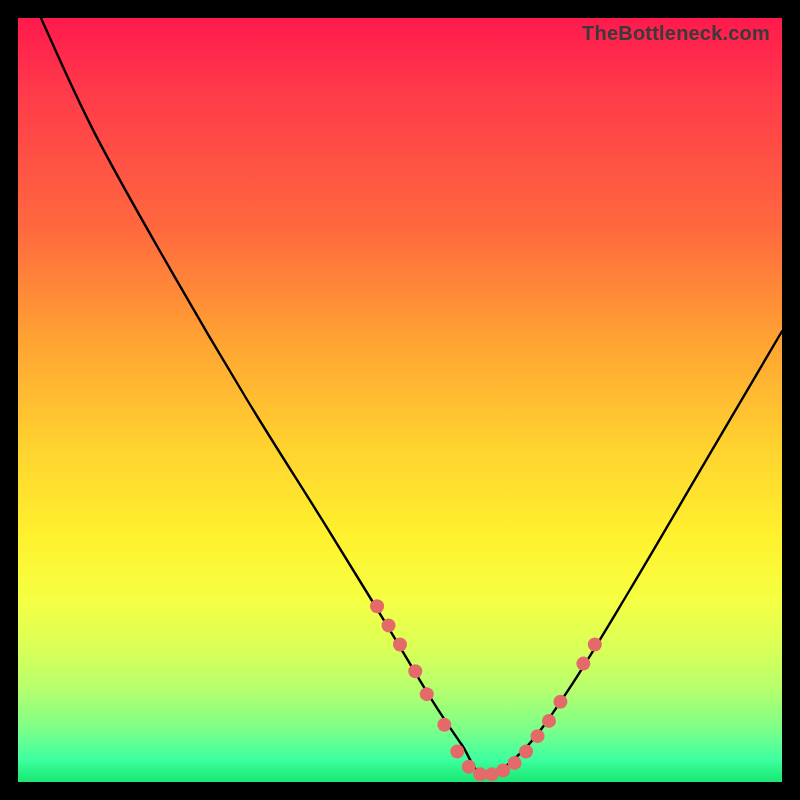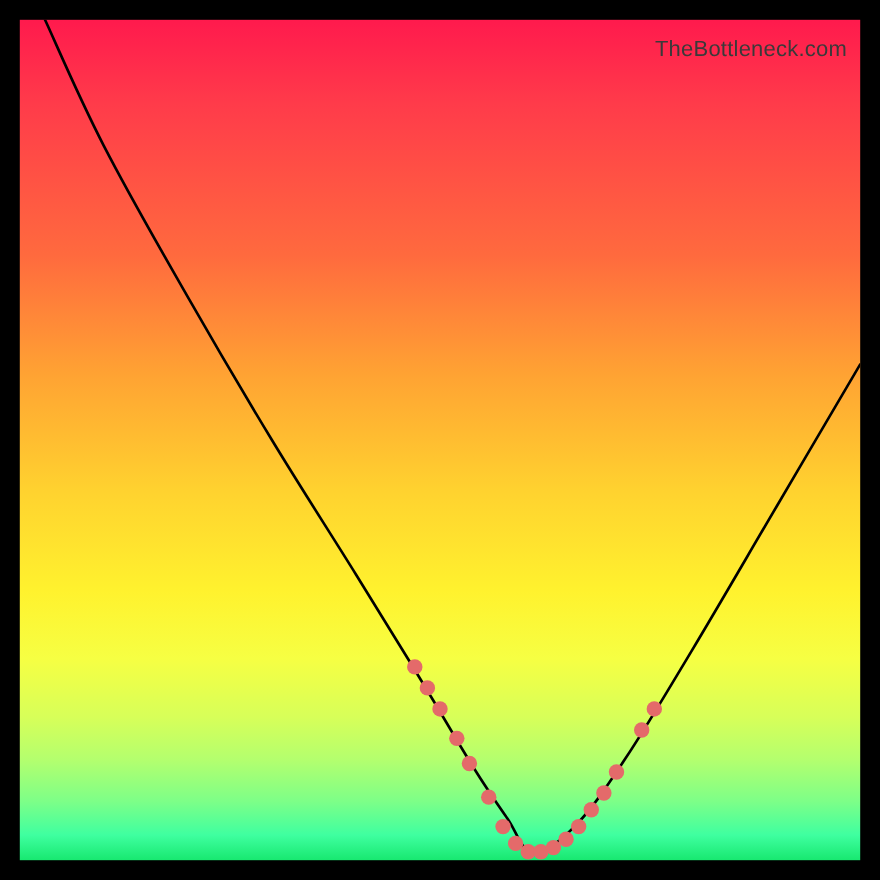--- a/index.html
+++ b/index.html
@@ -35,25 +35,25 @@
       #f6ff43 76%,
       #d7ff59 83%,
       #b4ff6e 88%,
       #7dff88 93%,
       #3fffa0 97%,
       #18e870 100%
     );
   }
   .watermark {
     position: absolute;
-    top: 16px;
+    top: 4px;
     right: 12px;
     color: #3a3a3a;
     font-size: 20px;
-    font-weight: 400;
+    font-weight: 700;
     letter-spacing: 0.2px;
     pointer-events: none;
     user-select: none;
   }
   svg.curve {
     position: absolute;
     left: 0;
     top: 0;
     width: 764px;
     height: 764px;

